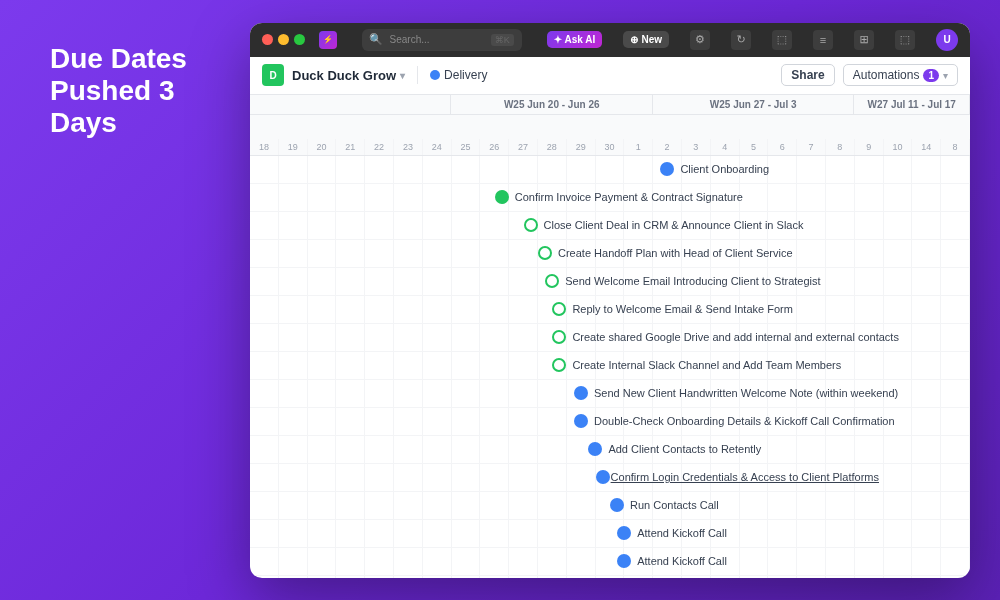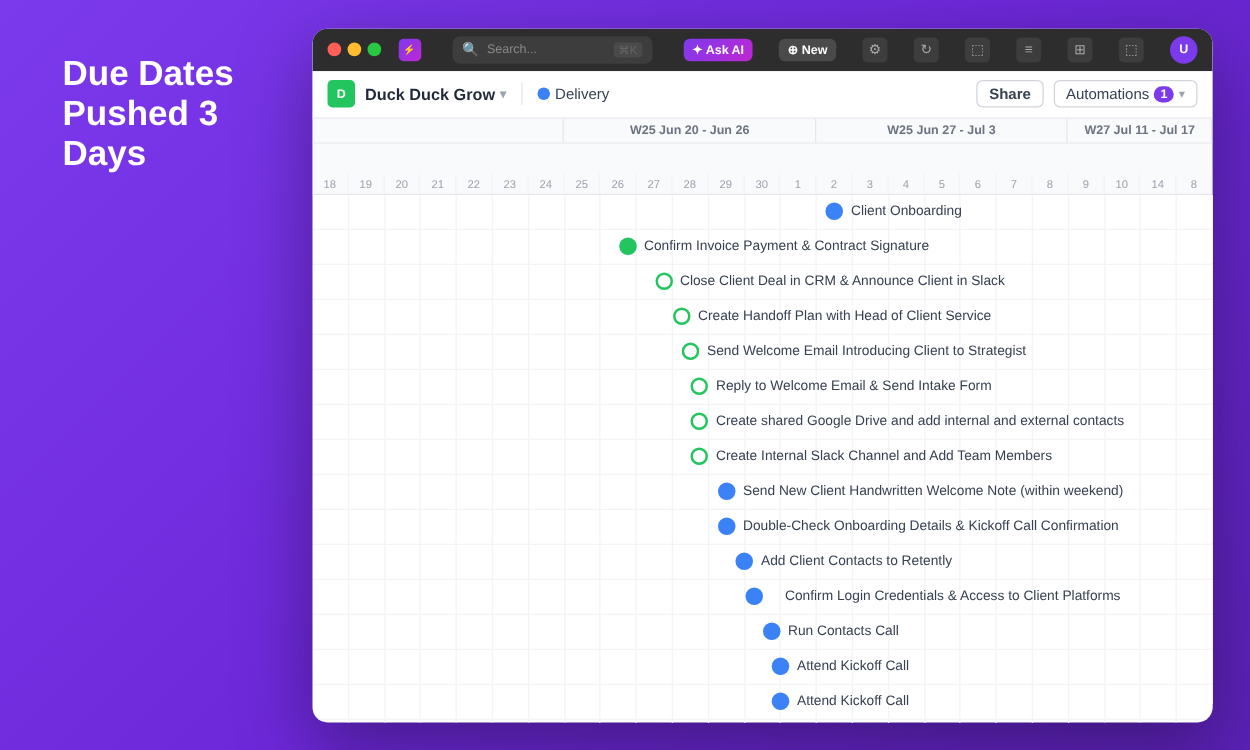--- a/index.html
+++ b/index.html
@@ -857,21 +857,21 @@
               <div class="gantt-col"></div>
               <div class="gantt-col"></div>
               <div class="gantt-col"></div>
               <div class="gantt-col"></div>
               <div class="gantt-col"></div>
               <div class="gantt-col"></div>
               <div class="gantt-col"></div>
             </div>
             <div class="task-item" style="left: 48%;">
               <div class="task-dot task-dot-blue"></div>
-              <span class="task-label" style="left: 32px;">Confirm Login Credentials &amp; Access to Client Platforms</span>
+              <span class="task-label" style="left: 15px; text-decoration: underline;">Confirm Login Credentials &amp; Access to Client Platforms</span>
             </div>
           </div>
           <div class="gantt-row">
             <div class="gantt-grid">
               <div class="gantt-col"></div>
               <div class="gantt-col"></div>
               <div class="gantt-col"></div>
               <div class="gantt-col"></div>
               <div class="gantt-col"></div>
               <div class="gantt-col"></div>

